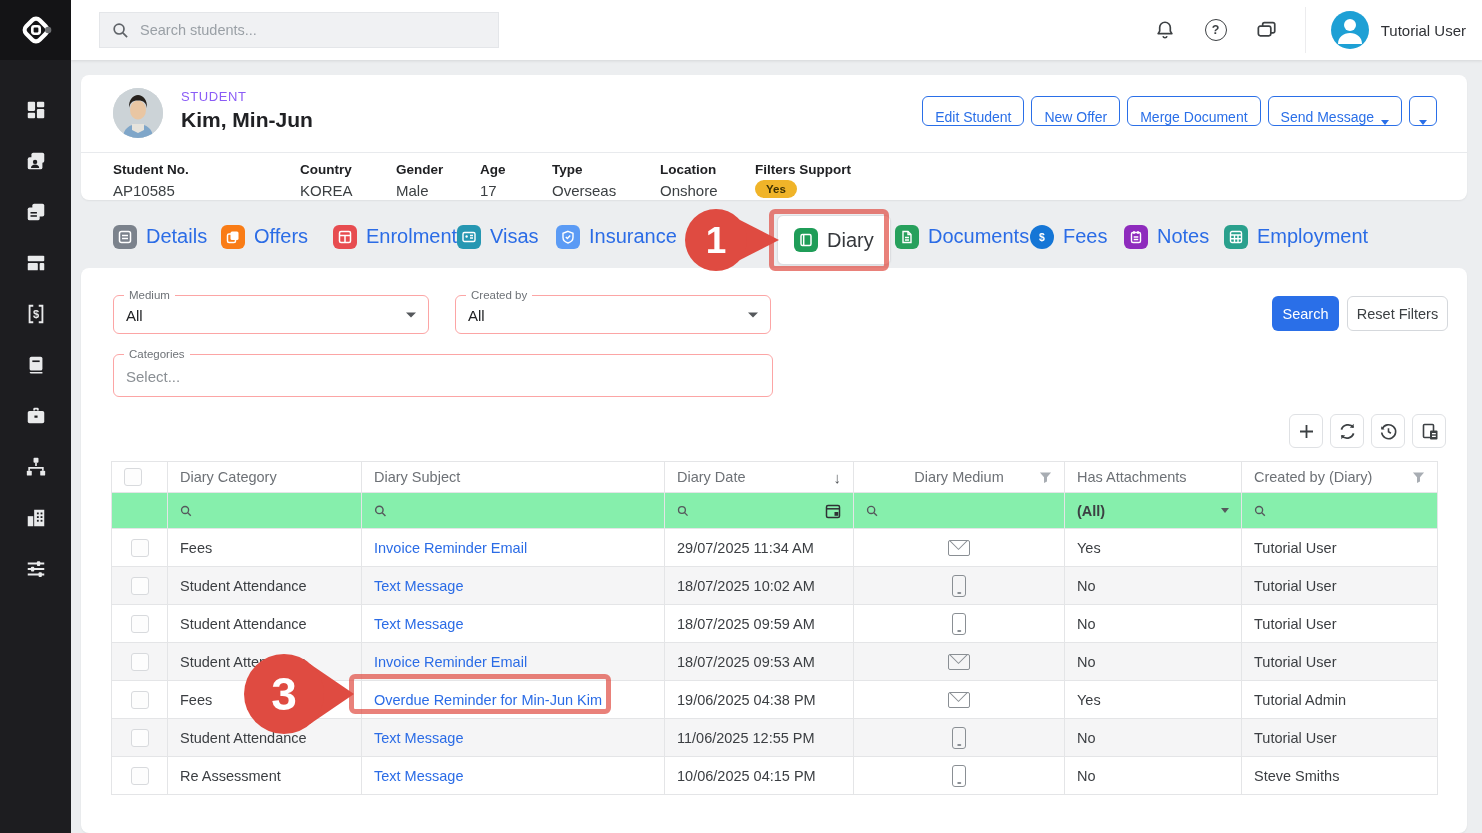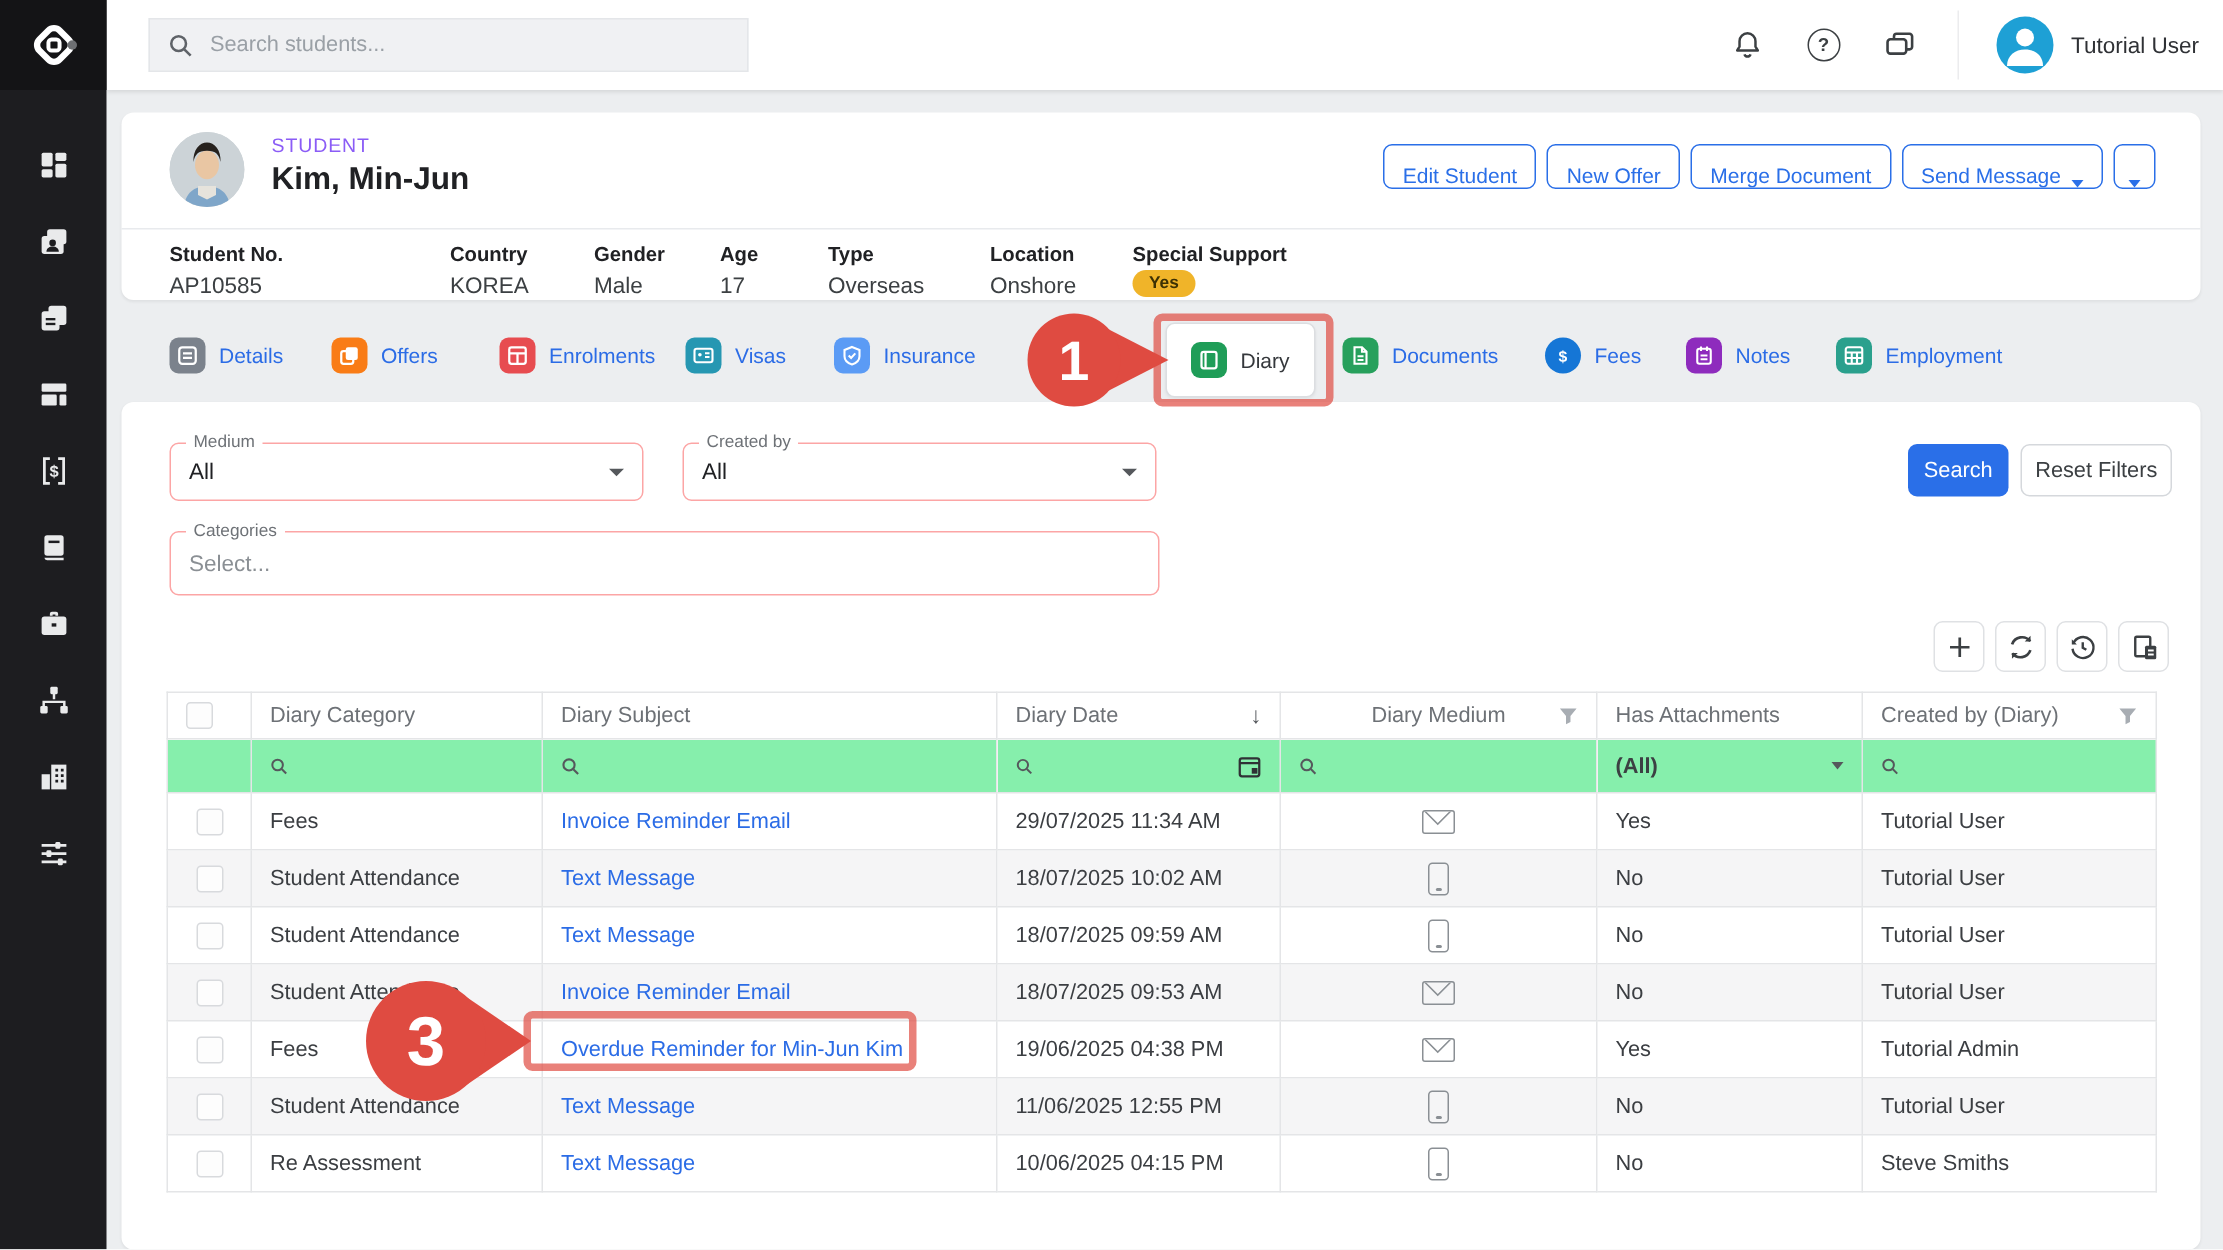--- a/index.html
+++ b/index.html
@@ -47,21 +47,21 @@
   .info-field{display:flex;flex-direction:column;}
   .info-label{font-size:13.5px;font-weight:bold;color:#202124;}
   .info-value{font-size:15px;color:#3c4043;margin-top:5px;}
   .w1{width:187px}.w2{width:96px}.w3{width:84px}.w4{width:72px}.w5{width:108px}.w6{width:95px}
   .badge-yes{display:inline-block;background:#f0b429;color:#3d3104;font-size:11.5px;font-weight:bold;
              padding:3px 11px;border-radius:10px;margin-top:3px;width:fit-content;}
 
   
   .tabstrip{position:absolute;left:81px;top:205px;width:1386px;height:63px;z-index:1;}
   .tab{position:absolute;top:50%;transform:translateY(-50%);display:flex;align-items:center;gap:9px;cursor:pointer;}
-  .tab-label{font-size:14px;color:#2b6ce6;white-space:nowrap;}
+  .tab-label{font-size:20px;color:#2b6ce6;white-space:nowrap;}
   .tab-icon{width:24px;height:24px;border-radius:6px;display:flex;align-items:center;justify-content:center;flex:0 0 auto;}
   .tab-icon svg{width:14px;height:14px;}
   .ti-details{background:#7b828c}.ti-offers{background:#f97c16}.ti-enrolments{background:#e74c50}
   .ti-visas{background:#2697b2}.ti-insurance{background:#5b9bf5}.ti-diary{background:#1f9d58}
   .ti-documents{background:#27a05c}.ti-fees{background:#1576d6;border-radius:12px}
   .ti-notes{background:#8e2bbd}.ti-employment{background:#2aa08d}
   .tab.active{top:10px;transform:none;height:50px;padding:0 16px;background:#fff;border:1px solid #dcdee1;
               border-radius:6px;box-sizing:border-box;box-shadow:0 1px 2px rgba(0,0,0,.05);}
   .tab.active .tab-label{color:#35383c;}
 
@@ -306,21 +306,21 @@
       </div>
       <div class="info-field w5">
         <span class="info-label">Type</span>
         <span class="info-value">Overseas</span>
       </div>
       <div class="info-field w6">
         <span class="info-label">Location</span>
         <span class="info-value">Onshore</span>
       </div>
       <div class="info-field">
-        <span class="info-label">Special Support</span>
+        <span class="info-label">Filters Support</span>
         <span class="badge-yes">Yes</span>
       </div>
     </div>
   </section>
 
   <nav class="tabstrip">
     <div class="tab" style="left:32px">
       <span class="tab-icon ti-details">
           <svg viewBox="0 0 14 14" fill="none" stroke="#fff" stroke-width="1.5">
             <rect x="1.5" y="1.5" width="11" height="11" rx="2"></rect>

